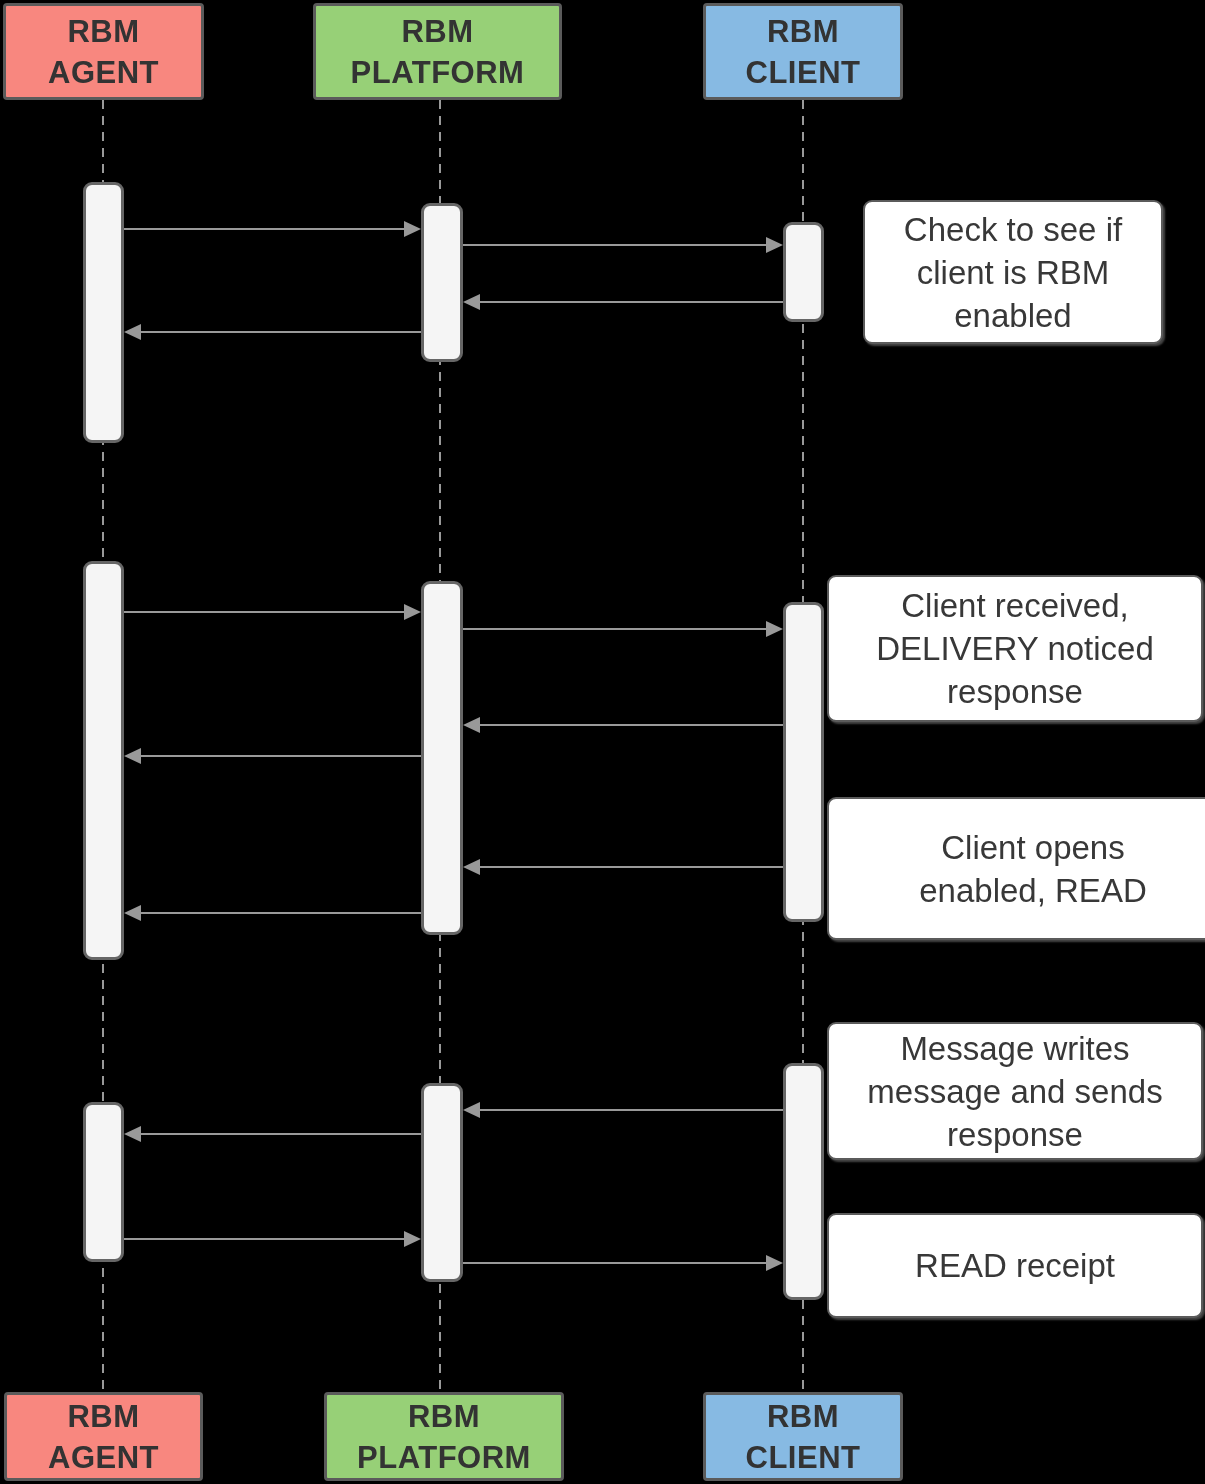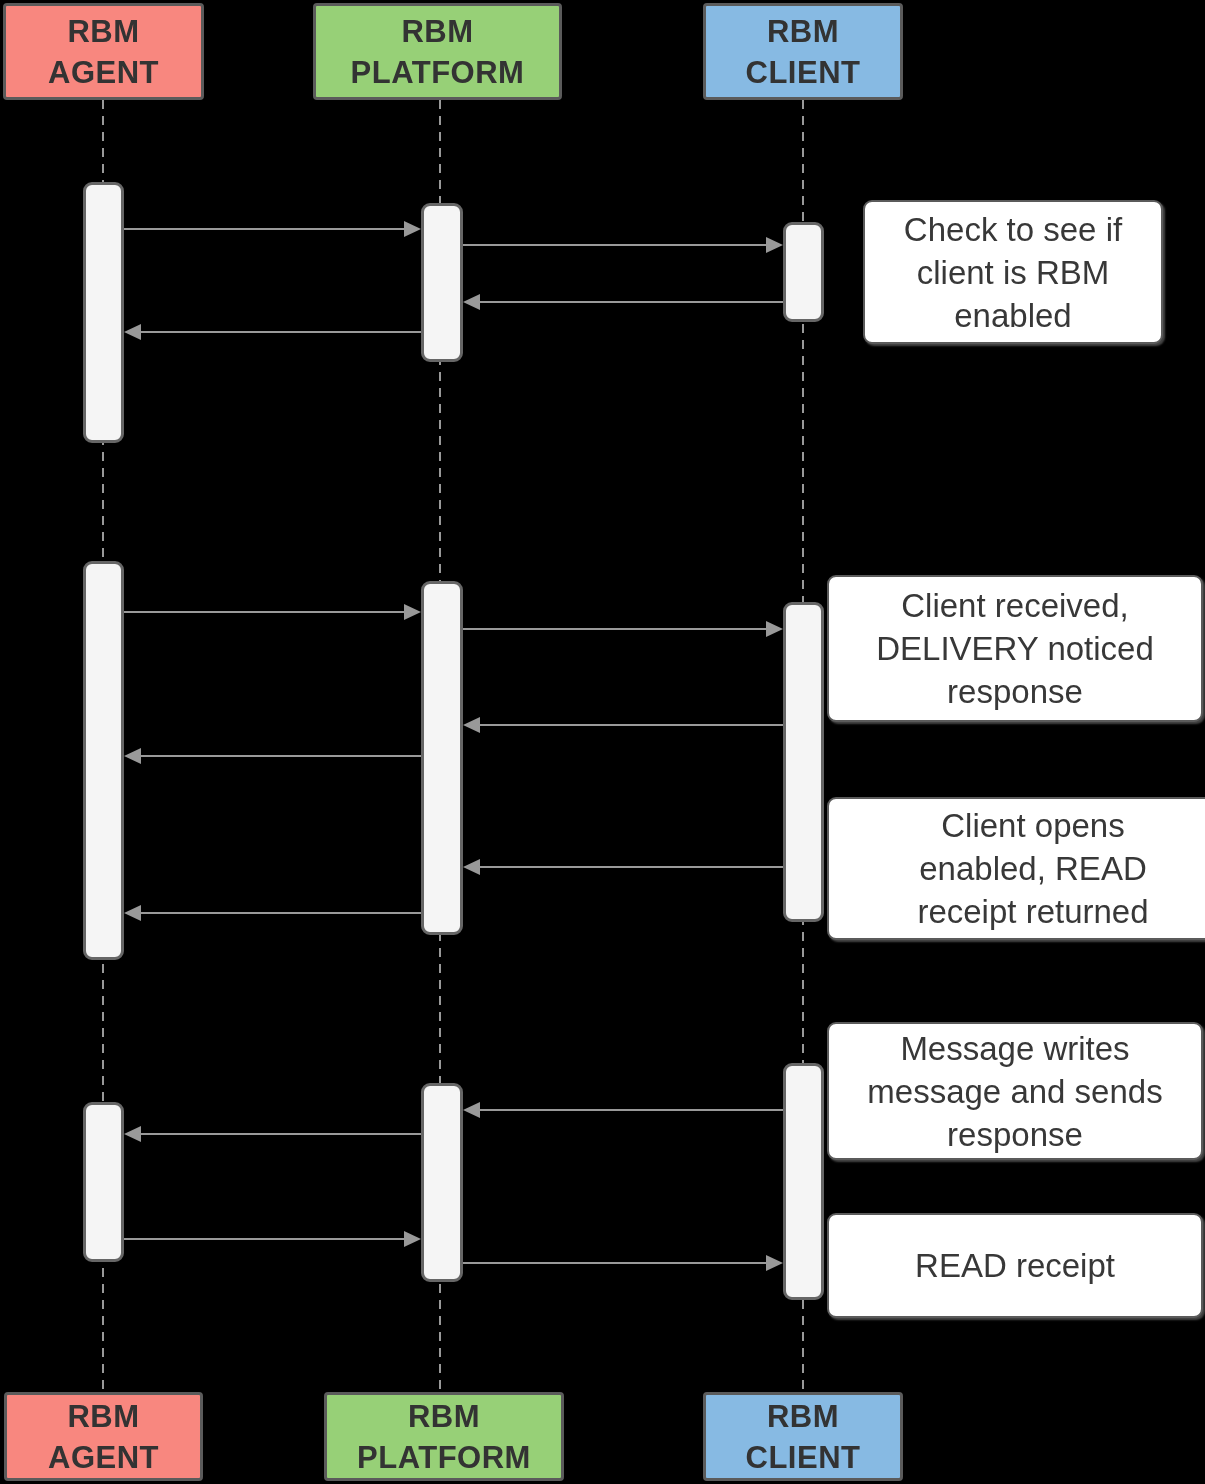--- a/index.html
+++ b/index.html
@@ -193,21 +193,20 @@
       <div>enabled</div>
     </div>
     <div class="note-box" style="left: 827px; top: 575px; width: 376px; height: 147px;">
       <div>Client received,</div>
       <div>DELIVERY noticed</div>
       <div>response</div>
     </div>
     <div class="note-box" style="left: 827px; top: 797px; width: 412px; height: 143px;">
       <div>Client opens</div>
       <div>enabled, READ</div>
-      <div>receipt returned</div>
     </div>
     <div class="note-box" style="left: 827px; top: 1022px; width: 376px; height: 138px;">
       <div>Message writes</div>
       <div>message and sends</div>
       <div>response</div>
     </div>
     <div class="note-box" style="left: 827px; top: 1213px; width: 376px; height: 105px;">
       <div>READ receipt</div>
     </div>
   </div>

